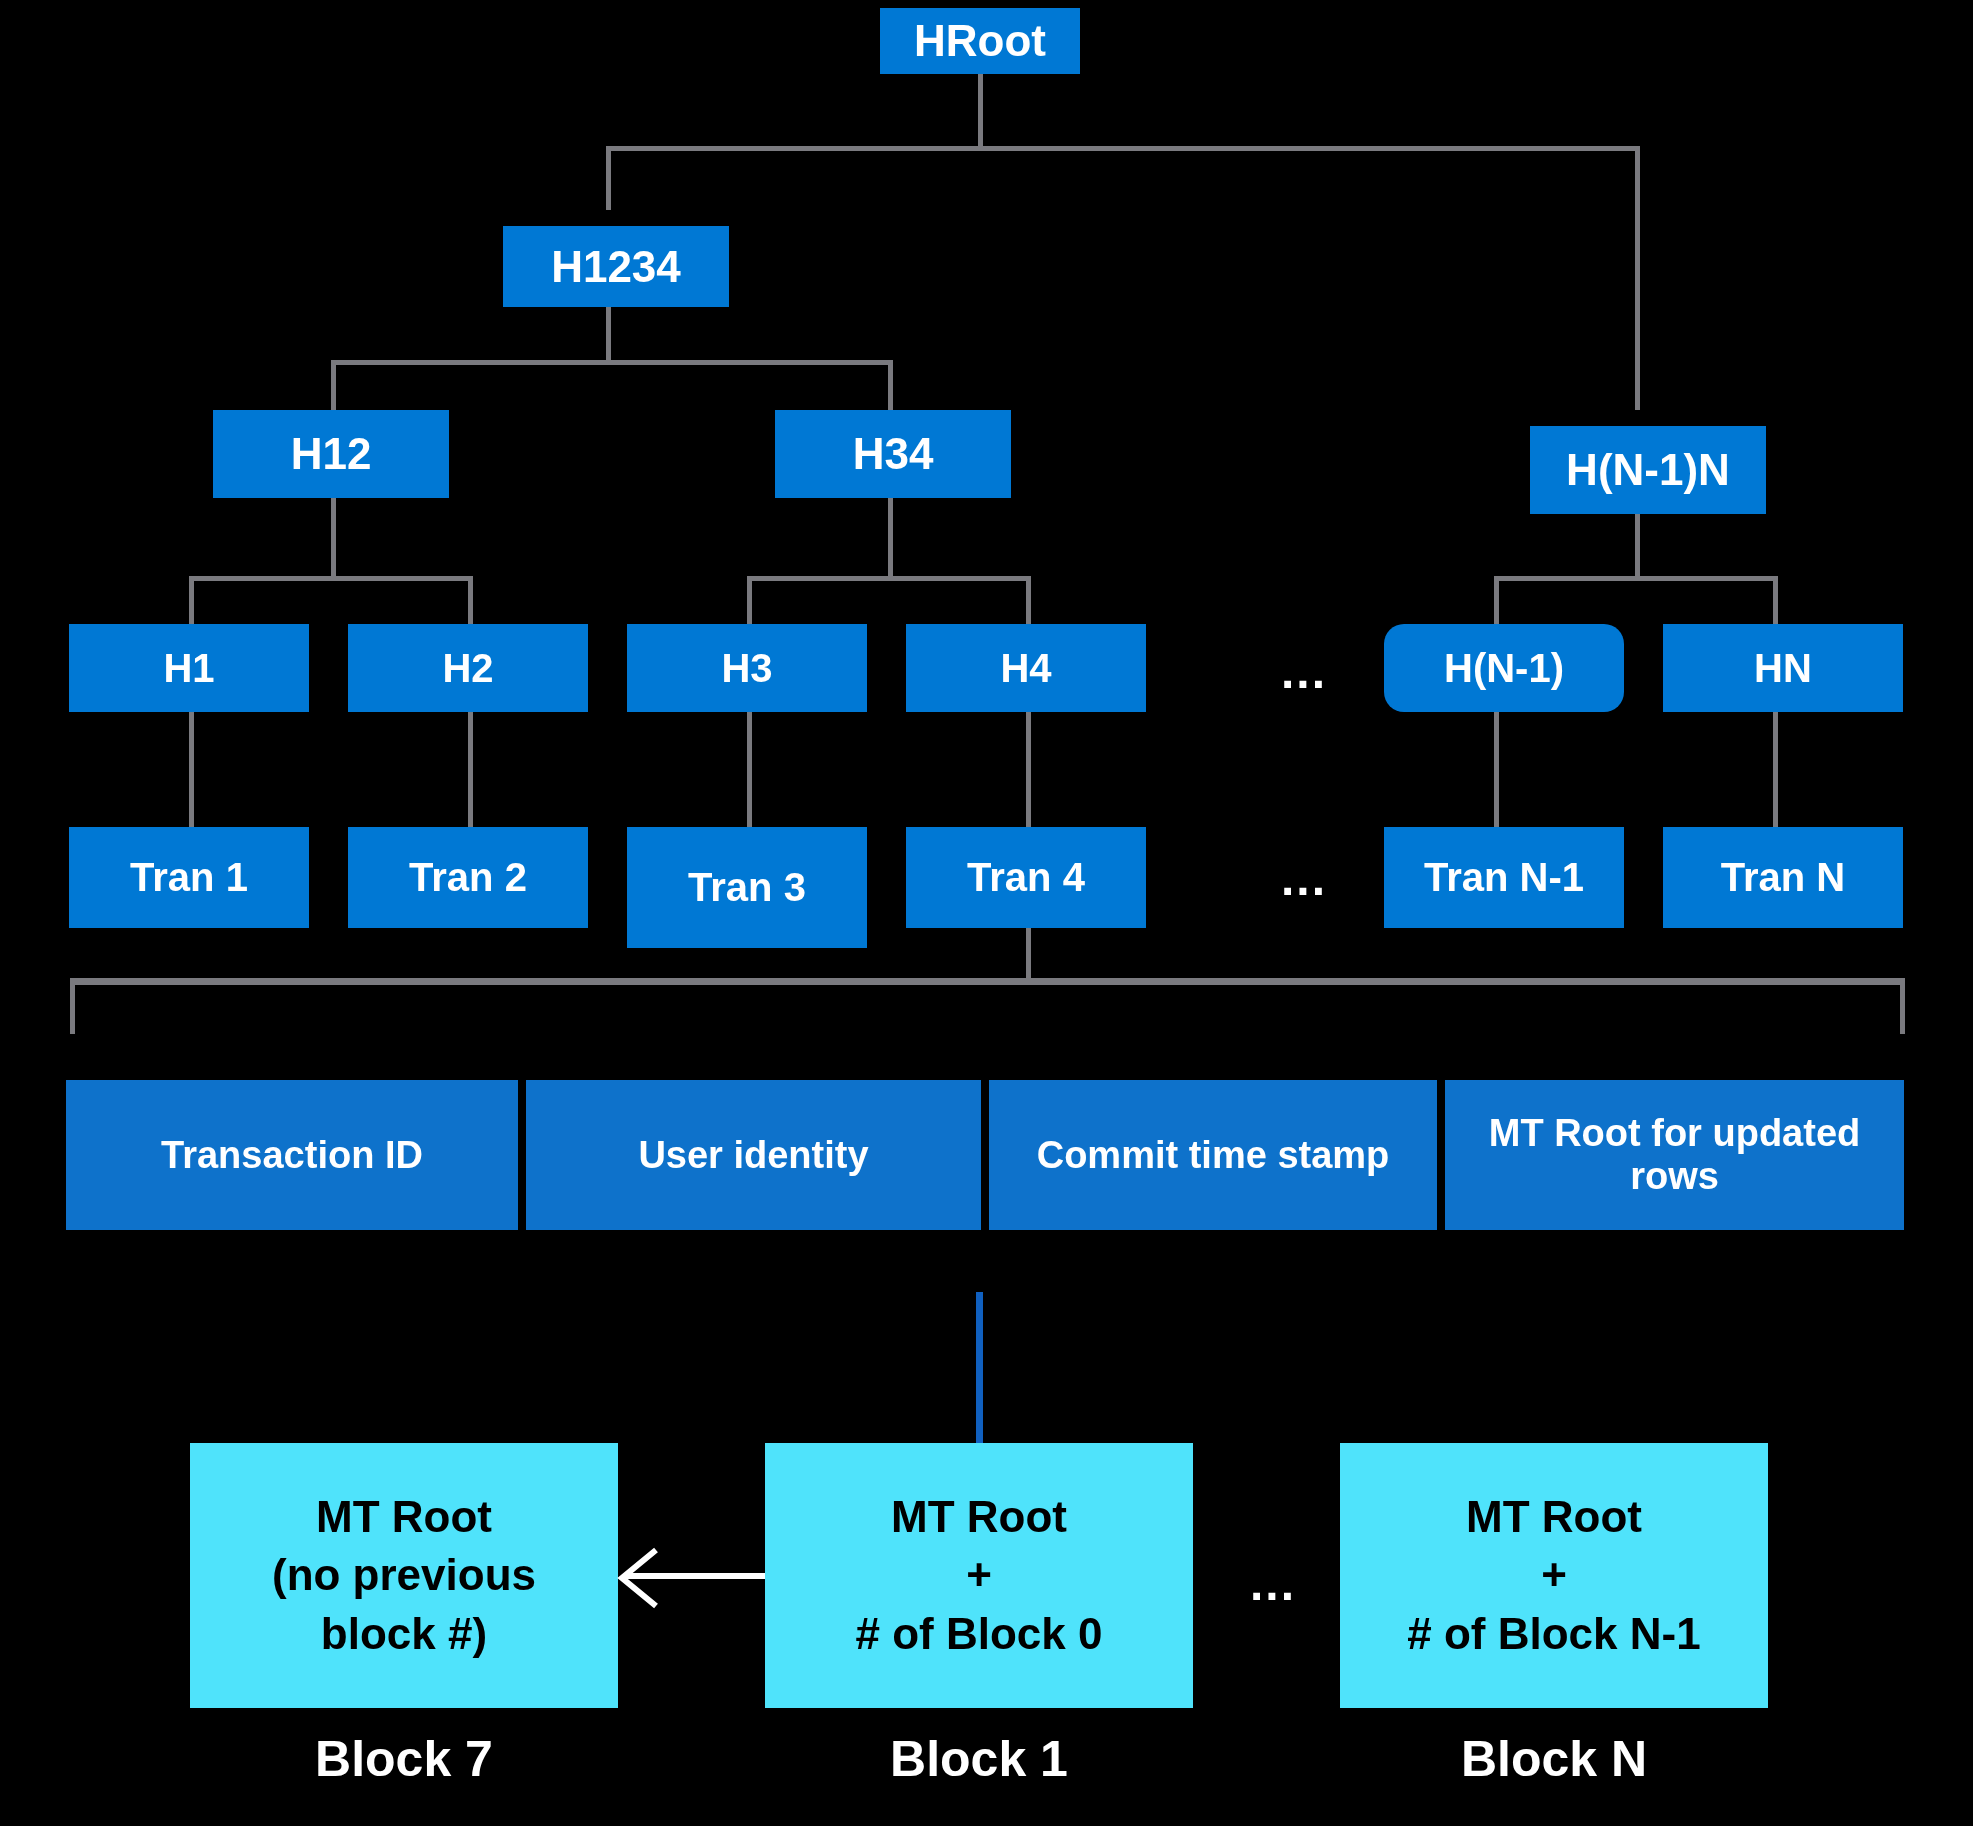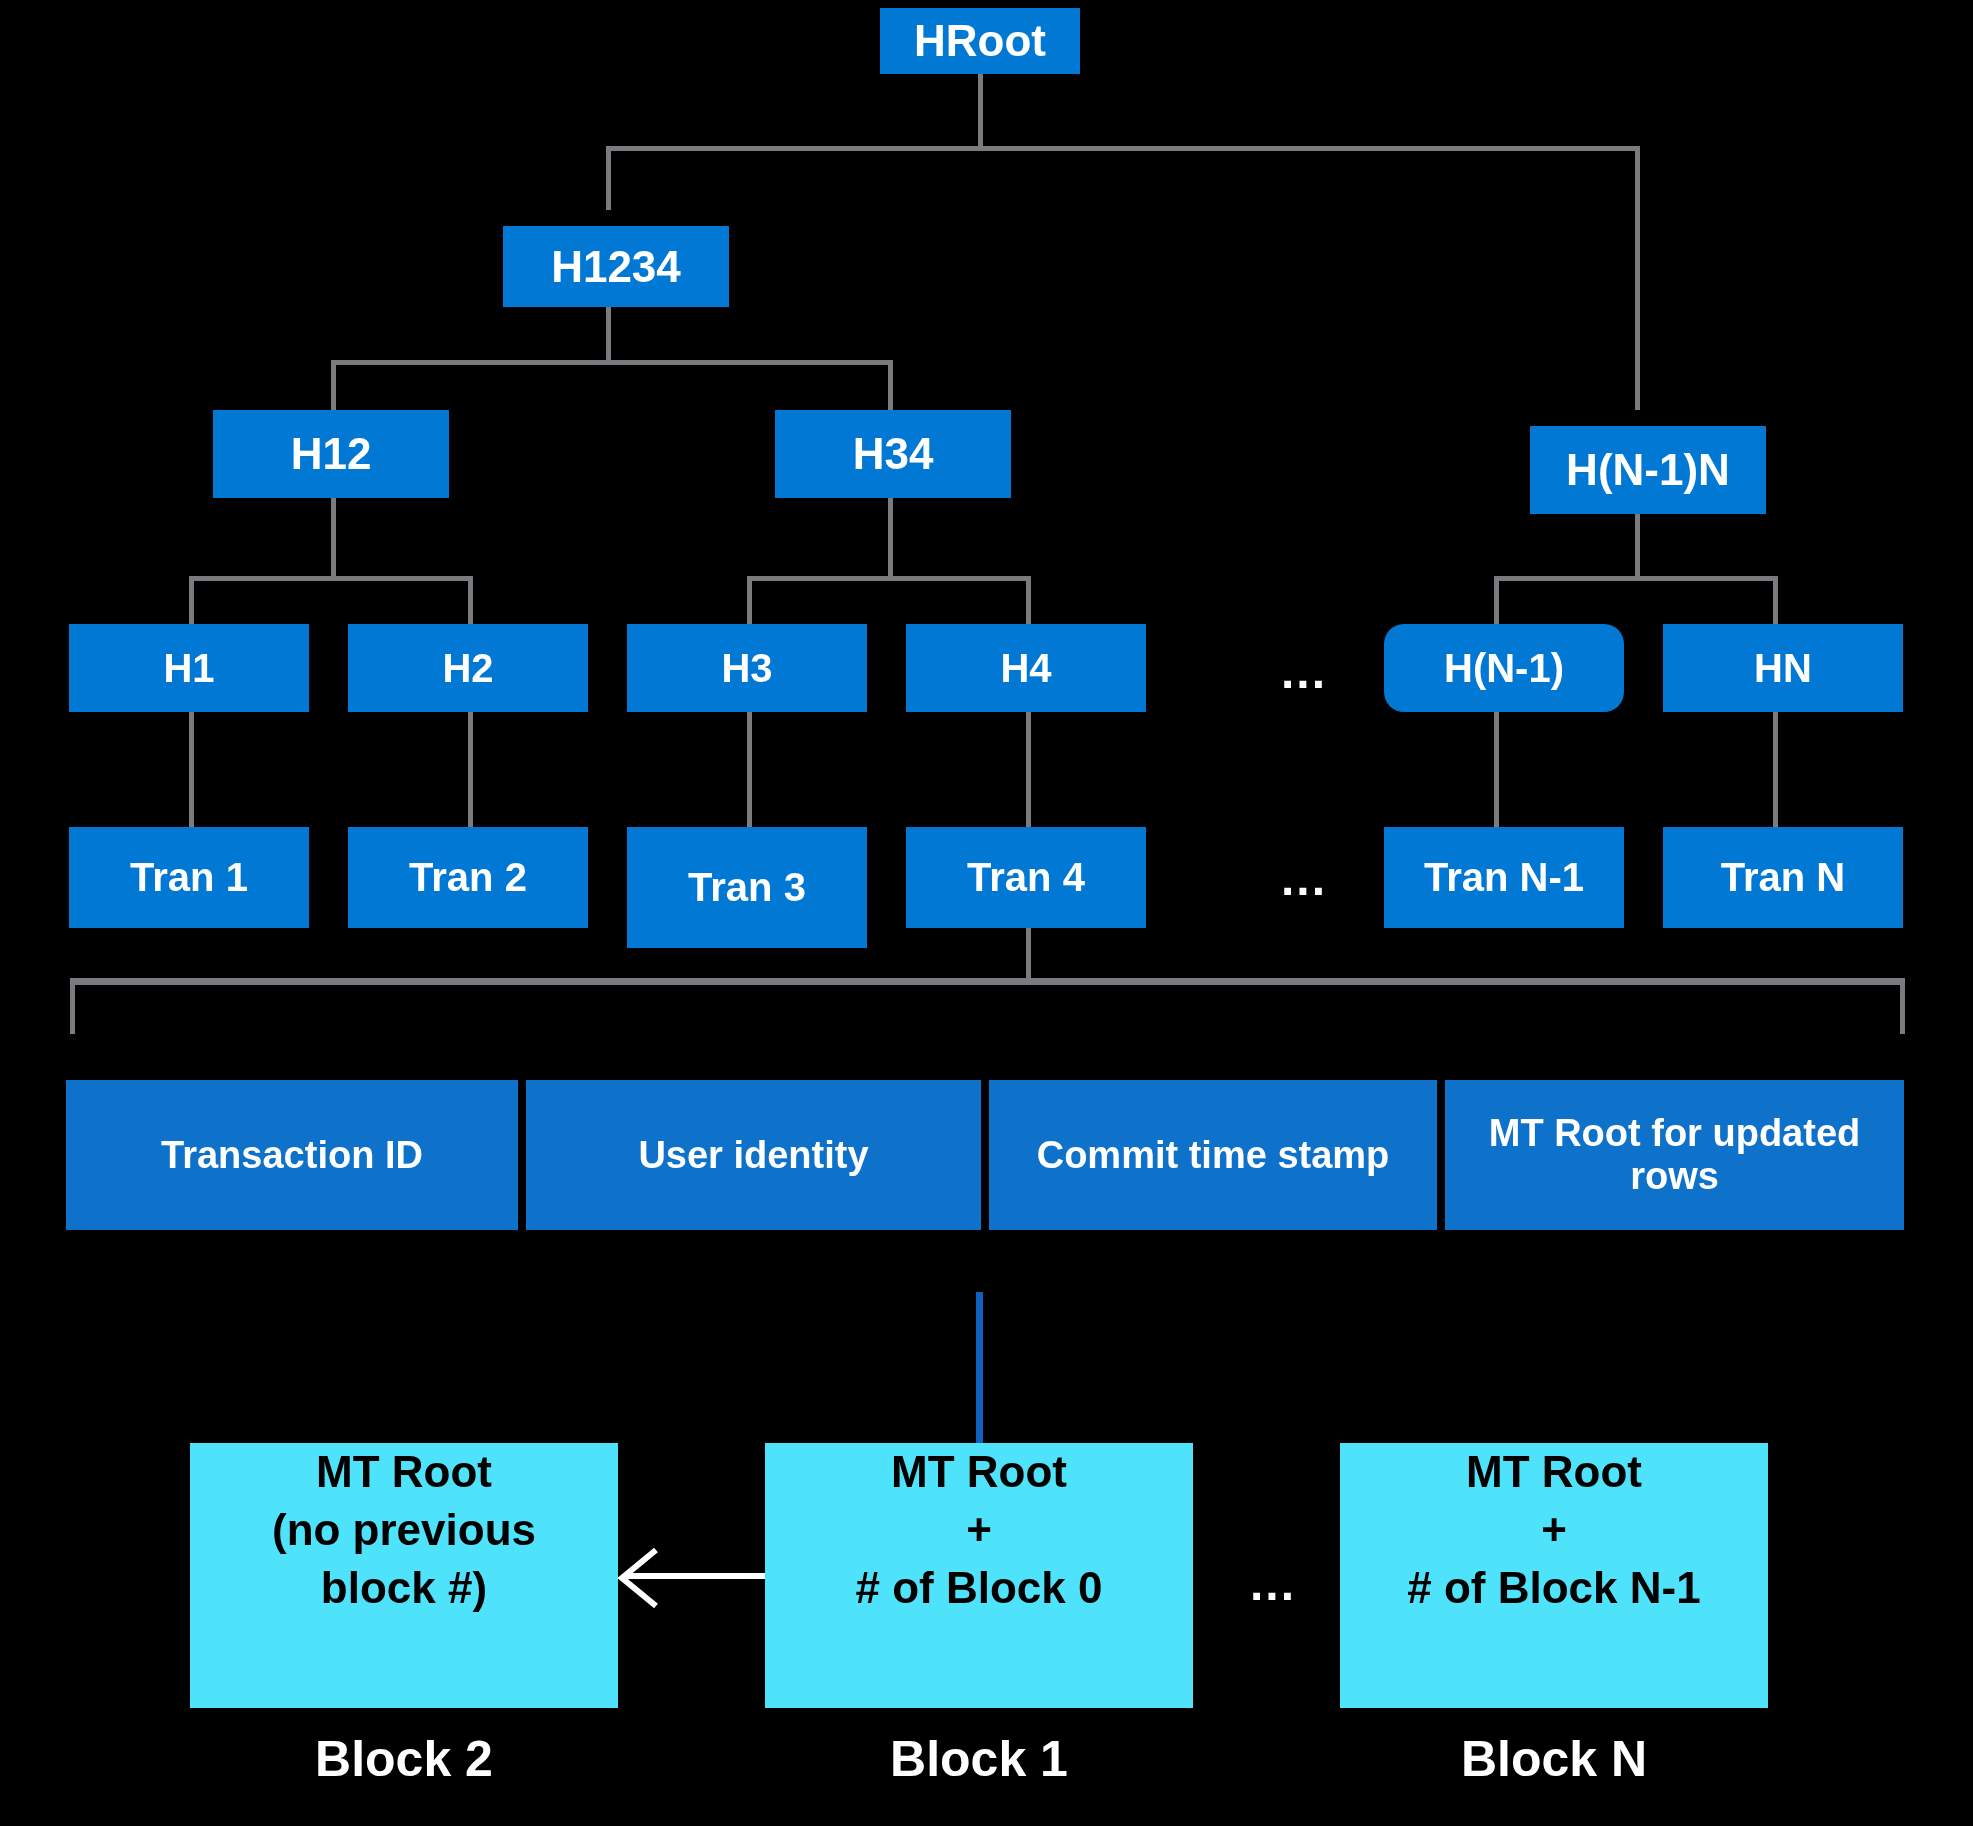--- a/index.html
+++ b/index.html
@@ -32,20 +32,21 @@
   .node.detail {
     font-size: 38px;
     background: #0E72CB;
     padding: 0 10px;
   }
   .block {
     position: absolute;
     background: #4FE3FB;
     color: #000000;
     display: flex;
+    align-items: center;
     justify-content: center;
     text-align: center;
     font-size: 44px;
     font-weight: bold;
     line-height: 1.32;
     box-sizing: border-box;
     white-space: pre-line;
   }
   .block-label {
     position: absolute;
@@ -205,21 +206,21 @@
     <span>MT Root for updated rows</span>
   </div>
 
   <div class="ln-blue" style="left:976px; top:1292px; width:7px; height:152px;"></div>
 
   <div class="block" style="left:190px; top:1443px; width:428px; height:265px;">
     <span>MT Root
 (no previous
 block #)</span>
   </div>
-  <div class="block-label" style="left:190px; top:1730px; width:428px;">Block 2</div>
+  <div class="block-label" style="left:190px; top:1730px; width:428px;">Block 7</div>
 
   <div class="block" style="left:765px; top:1443px; width:428px; height:265px;">
     <span>MT Root
 +
 # of Block 0</span>
   </div>
   <div class="block-label" style="left:765px; top:1730px; width:428px;">Block 1</div>
 
   <div class="block" style="left:1340px; top:1443px; width:428px; height:265px;">
     <span>MT Root

